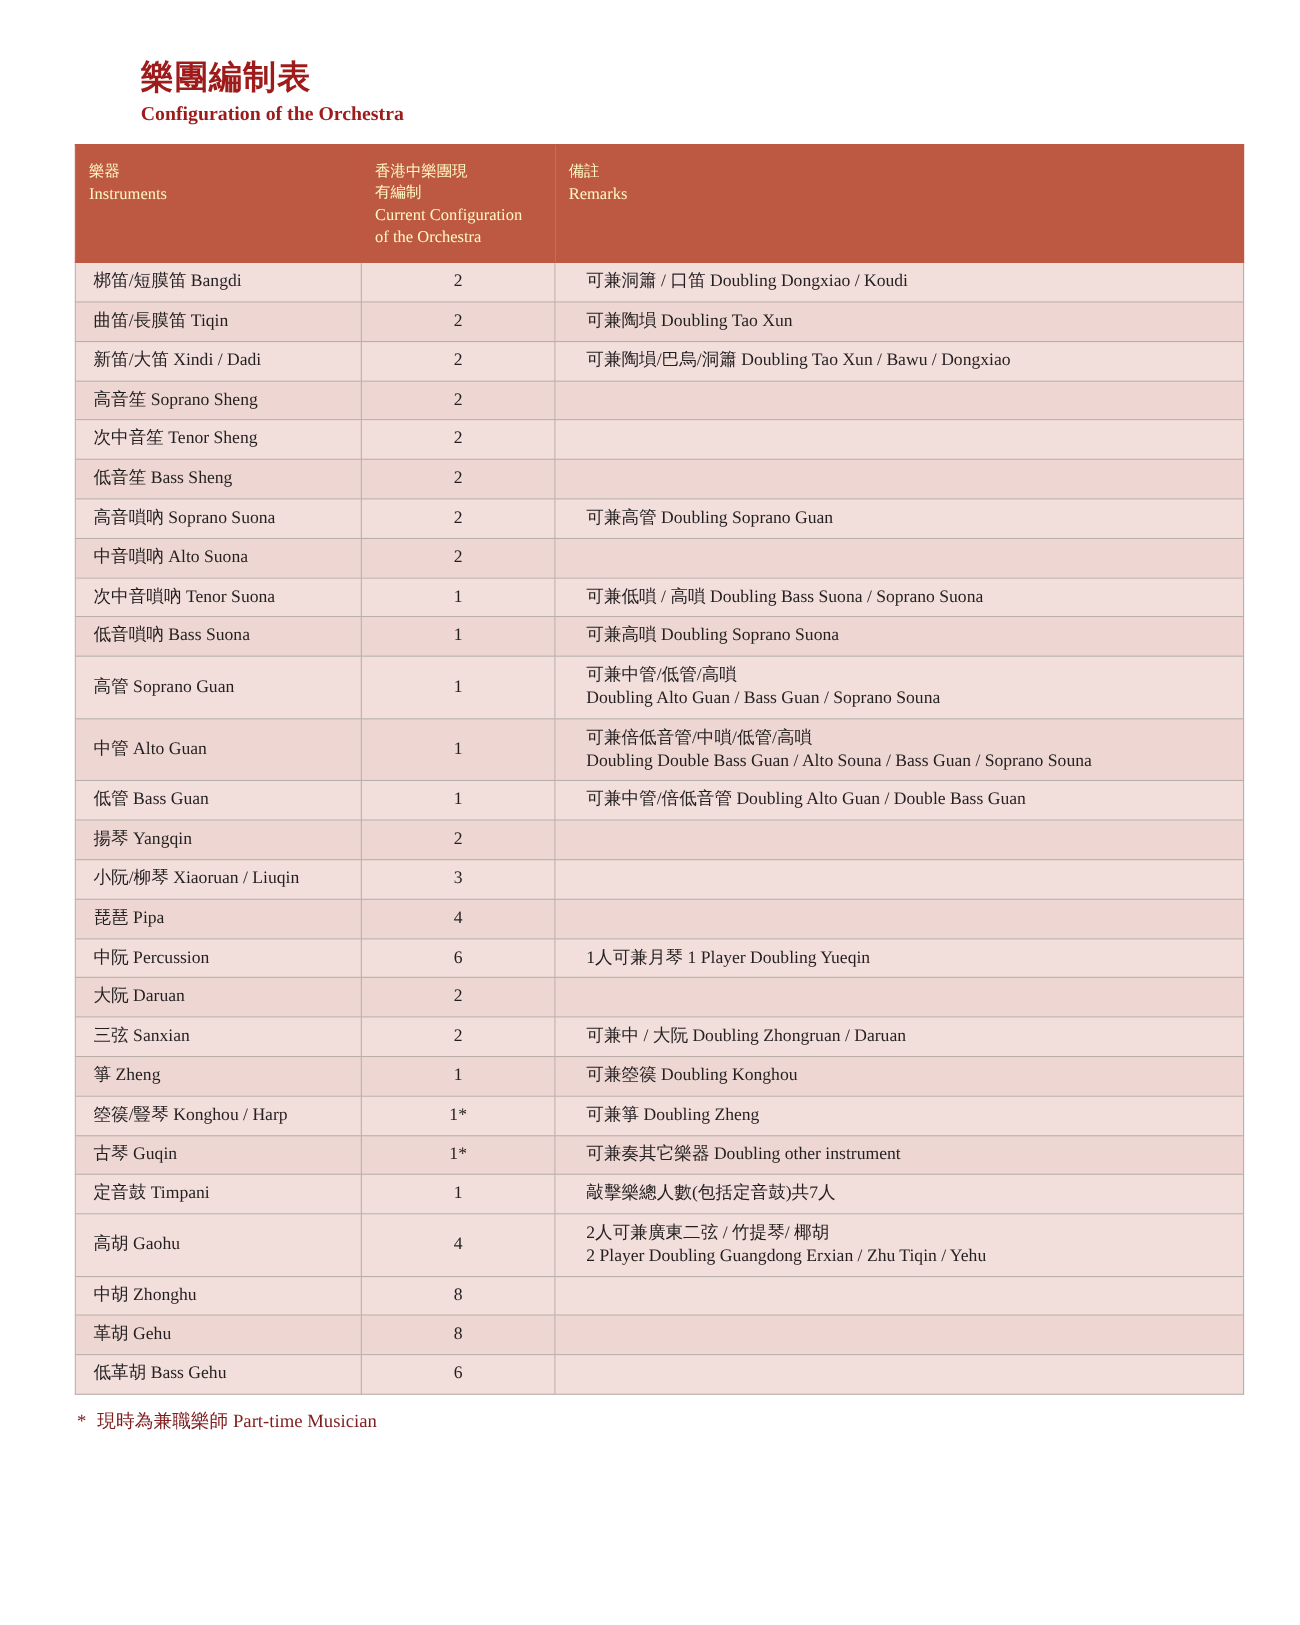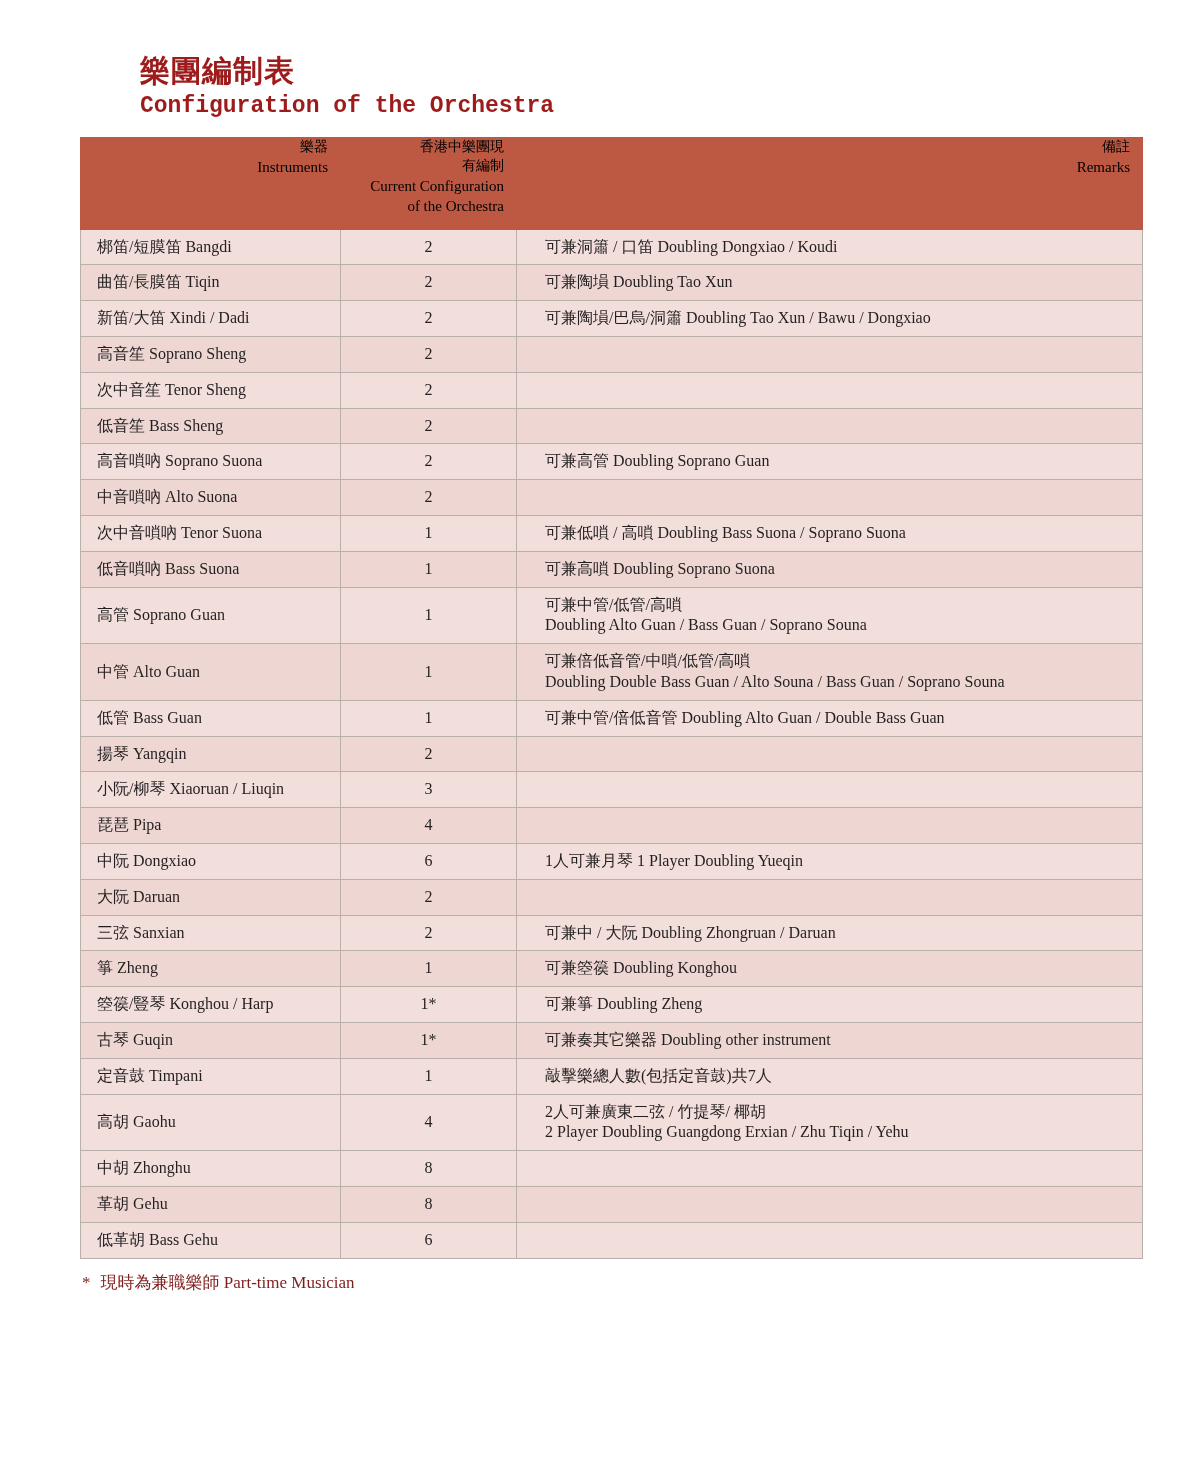--- a/index.html
+++ b/index.html
@@ -9,63 +9,63 @@
   }
   body {
     width: 1182px;
     height: 1477px;
     font-family: "Liberation Serif", serif;
     color: #231f20;
     position: relative;
   }
   .page {
     position: absolute;
-    left: 12px; top: 0;
+    left: 0; top: 0;
     width: 952px;
     height: 1477px;
     box-sizing: border-box;
     padding: 52px 58px 0 58px;
   }
   .title-block {
     margin-left: 70px;
     margin-bottom: 16px;
   }
   .title-zh {
     font-family: "Liberation Sans", sans-serif;
     font-weight: bold;
     font-size: 30px;
     color: #9e1b1b;
     letter-spacing: 1px;
     line-height: 1.25;
   }
   .title-en {
-    font-family: Liberation Mono, monospace;
+    font-family: Liberation Serif, serif;
     font-weight: bold;
-    font-size: 23px;
+    font-size: 18px;
     color: #9e1b1b;
     line-height: 1.3;
     margin-top: 2px;
   }
   table.config {
     border-collapse: collapse;
     width: 1062px;
     margin-left: 10px;
     table-layout: fixed;
   }
   table.config col.c1 { width: 260px; }
   table.config col.c2 { width: 176px; }
   table.config col.c3 { width: 626px; }
 
   thead th {
     background: #bd5843;
-    color: #000000;
+    color: #fef9c3;
     font-weight: normal;
-    text-align: right;
+    text-align: left;
     vertical-align: top;
-    padding: 0 12px 12px 12px;
+    padding: 16px 12px 12px 12px;
     border: 1px solid #bd5843;
     font-size: 15px;
     line-height: 1.35;
   }
   thead th .zh { display: block; font-size: 14px; }
   thead th .en { display: block; font-size: 15px; }
 
   tbody td {
     border: 1px solid #b9b0ac;
     font-size: 16px;
@@ -231,21 +231,21 @@
           </td>
         </tr>
         <tr class="alt">
           <td class="c-instr">琵琶 Pipa</td>
           <td class="c-num">4</td>
           <td class="c-remark">
             <span class="line"></span>
           </td>
         </tr>
         <tr>
-          <td class="c-instr">中阮 Dongxiao</td>
+          <td class="c-instr">中阮 Percussion</td>
           <td class="c-num">6</td>
           <td class="c-remark">
             <span class="line">1人可兼月琴 1 Player Doubling Yueqin</span>
           </td>
         </tr>
         <tr class="alt">
           <td class="c-instr">大阮 Daruan</td>
           <td class="c-num">2</td>
           <td class="c-remark">
             <span class="line"></span>

